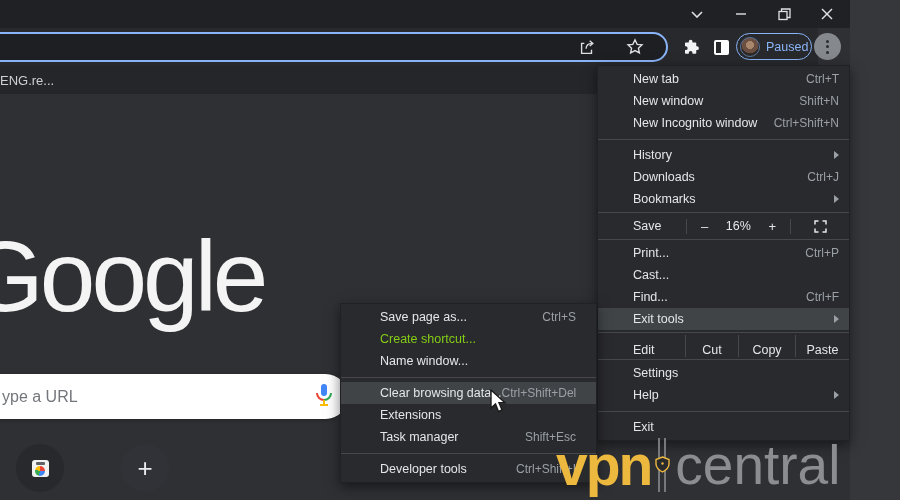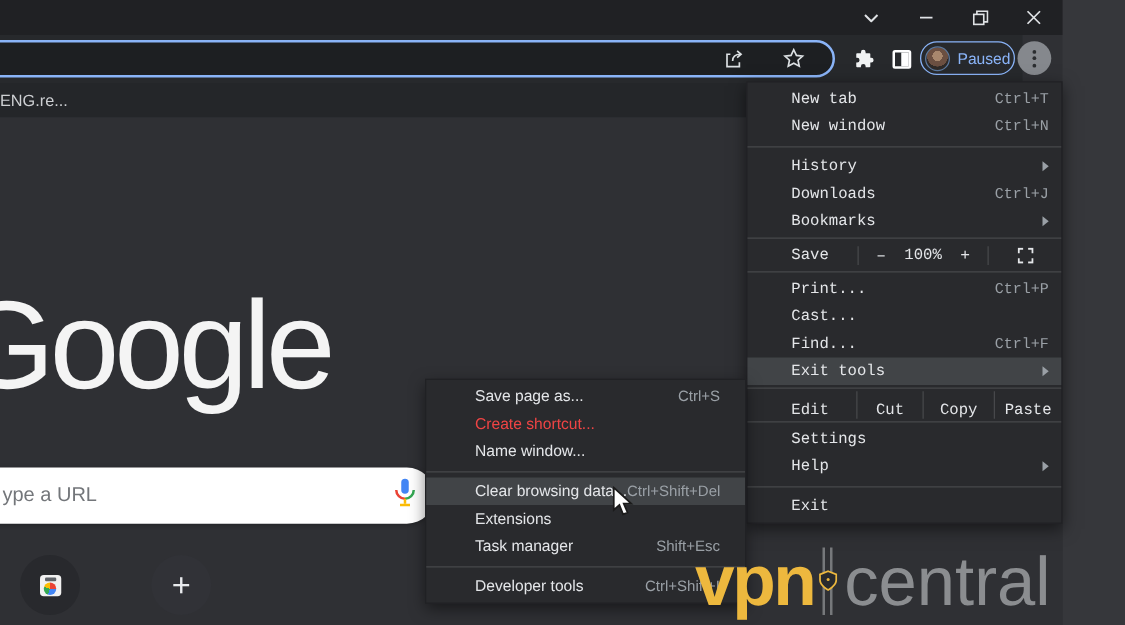--- a/index.html
+++ b/index.html
@@ -44,26 +44,26 @@
   .shortcut-circle { position:absolute; width:48px; height:48px; border-radius:50%; display:flex; align-items:center; justify-content:center; }
   .sc1 { left:16px; top:350px; background:#28292d; }
   .sc2 { left:121px; top:350px; background:#313237; color:#e8eaed; font-size:26px; font-weight:300; }
   .ws-ico { width:17px; height:17px; background:#f1f1f1; border-radius:3px; position:relative; }
   .ws-ico::before { content:""; position:absolute; left:4px; top:2px; width:9px; height:3px; background:#5f6368; border-radius:1px; }
   .ws-ico::after { content:""; position:absolute; left:3.5px; top:6px; width:10px; height:10px; border-radius:50%;
                    background:conic-gradient(#ea4335 0 25%, #4285f4 25% 55%, #34a853 55% 80%, #fbbc05 80% 100%); }
 
   
   .menu { position:absolute; background:#292a2d; border:1px solid #202124; box-shadow:0 4px 12px rgba(0,0,0,.5); padding:2px 0; z-index:20; }
-  #main-menu { left:597px; top:65px; width:253px;font-family:Liberation Mono, monospace; }
+  #main-menu { left:597px; top:65px; width:253px; }
   #sub-menu  { left:340px; top:303px; width:257px; z-index:25; }
   .mrow { height:22px; display:flex; align-items:center; padding:0 10px 0 35px; font-size:12.5px; color:#e4e6e9; white-space:nowrap; }
   #sub-menu .mrow { padding:0 20px 0 39px; }
   .mrow.hl { background:#414447; }
-  .mrow.dis { color:#ef4444;align-items:center; }
+  .mrow.dis { color:#84cc16;align-items:center; }
   .mshort { margin-left:auto; color:#9aa0a6; font-size:12px; }
   .marrow { margin-left:auto; width:0; height:0; border-left:5px solid #9aa0a6; border-top:4px solid transparent; border-bottom:4px solid transparent; }
   .msep { height:1px; background:#47484b; margin:4.5px 0; }
   .msep.tight { margin:2px 0; }
   .zoomrow { padding:0; display:grid; grid-template-columns:88px 1fr 58px; }
   .zlabel { padding-left:35px; display:flex; align-items:center; }
   .zctrls { display:flex; align-items:center; justify-content:space-between; padding:0 14px;
             border-left:1px solid #47484b; border-right:1px solid #47484b; }
   .zbtn { color:#e4e6e9; font-size:13px; cursor:default; }
   .zval { color:#e4e6e9; font-size:12.5px; }
@@ -176,21 +176,25 @@
     </div>
   </div>
 
   <div class="menu" id="main-menu">
       <div class="mrow">
         <span class="mlabel">New tab</span>
         <span class="mshort">Ctrl+T</span>
       </div>
       <div class="mrow">
         <span class="mlabel">New window</span>
-        <span class="mshort">Ctrl+N</span>
+        <span class="mshort">Shift+N</span>
+      </div>
+      <div class="mrow">
+        <span class="mlabel">New Incognito window</span>
+        <span class="mshort">Ctrl+Shift+N</span>
       </div>
       <div class="msep"></div>
       <div class="mrow">
         <span class="mlabel">History</span>
         <span class="marrow"></span>
       </div>
       <div class="mrow">
         <span class="mlabel">Downloads</span>
         <span class="mshort">Ctrl+J</span>
       </div>
@@ -198,21 +202,21 @@
         <span class="mlabel">Bookmarks</span>
         <span class="marrow"></span>
       </div>
       <div class="msep tight"></div>
       <div class="mrow zoomrow">
         <div class="zcell zlabel">
           <span>Save</span>
         </div>
         <div class="zcell zctrls">
           <span class="zbtn">–</span>
-          <span class="zval">100%</span>
+          <span class="zval">16%</span>
           <span class="zbtn">+</span>
         </div>
         <div class="zcell zfull">
           <svg width="13" height="13" viewBox="0 0 13 13" fill="none" stroke="#e4e6e9" stroke-width="1.5">
             <path d="M1 4.5 V1 H4.5 M8.5 1 H12 V4.5 M12 8.5 V12 H8.5 M4.5 12 H1 V8.5"></path>
           </svg>
         </div>
       </div>
       <div class="msep tight"></div>
       <div class="mrow">

